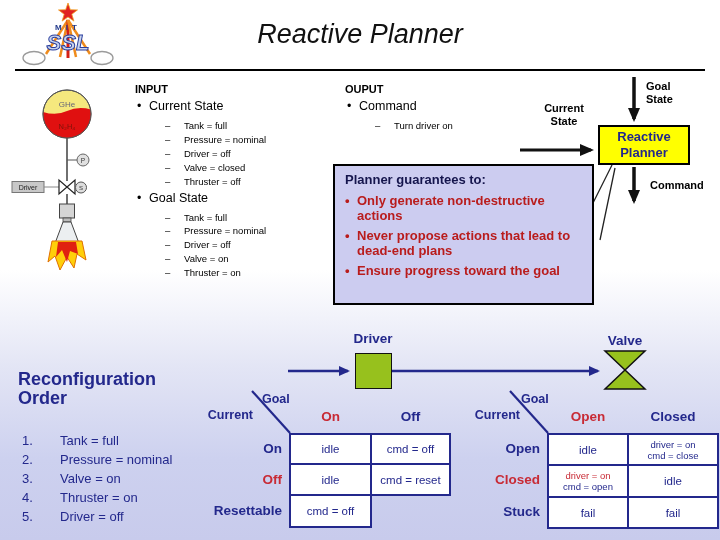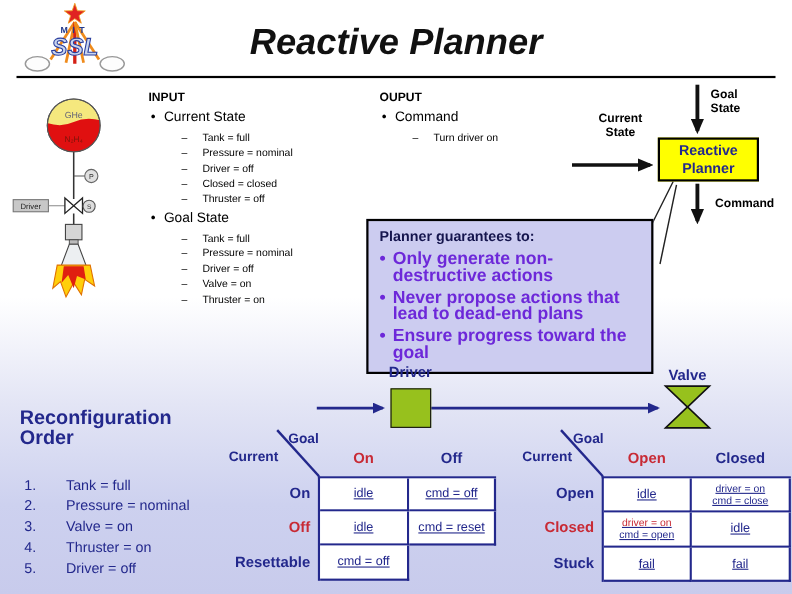--- a/index.html
+++ b/index.html
@@ -3,59 +3,59 @@
 <meta charset="utf-8">
 <style>
   html,body{margin:0;padding:0;background:#888;}
   #slide{
     position:relative;width:720px;height:540px;overflow:hidden;
     font-family:"Liberation Sans",sans-serif;
     background:linear-gradient(180deg,#ffffff 0%,#ffffff 50%,#e3e5f5 68%,#cdd1ef 85%,#c8cbec 100%);
   }
   .abs{position:absolute;}
   
-  #title{left:0;right:0;top:19px;text-align:center;font-size:33px;font-weight:bold;font-style:italic;color:#111;}
+  #title{left:0;right:0;top:19px;text-align:center;font-size:27px;font-weight:normal;font-style:italic;color:#111;}
   #rule{left:15px;right:15px;top:69px;height:2px;background:#000;}
   
   .sec{color:#000;}
   .sec-head{font-size:11px;font-weight:bold;line-height:15px;}
   .blt{font-size:12.5px;line-height:15px;margin-top:2px;padding-left:14px;position:relative;}
   .blt::before{content:"\2022";position:absolute;left:2px;}
   .subs{margin:5px 0 0 30px;}
   .sub{font-size:9.5px;line-height:13.9px;padding-left:19px;position:relative;}
   .sub::before{content:"\2013";position:absolute;left:0;}
   .gap{}
   
   .flowlbl{font-size:11px;font-weight:bold;line-height:12.5px;color:#000;}
   #planner-box{left:598px;top:125px;width:92px;height:40px;background:#ffff00;border:2px solid #000;
     box-sizing:border-box;display:flex;flex-direction:column;align-items:center;justify-content:center;
     font-size:13px;font-weight:bold;line-height:16px;color:#23288c;}
   
   #guarantees{left:333px;top:164px;width:261px;height:141px;box-sizing:border-box;background:#ccccf0;
-    border:2px solid #000;padding:6px 10px 0 10px;margin-top:35px;}
+    border:2px solid #000;padding:6px 10px 0 10px;}
   #guarantees .g-title{font-size:13px;font-weight:bold;color:#15154d;line-height:16px;}
-  .gb{font-size:16px;font-weight:bold;line-height:15px;color:#6d28d9;padding-left:12px;position:relative;margin-top:5px;}
+  .gb{font-size:13px;font-weight:bold;line-height:15px;color:#b91c1c;padding-left:12px;position:relative;margin-top:5px;}
   .gb::before{content:"\2022";position:absolute;left:0;}
   
   #reconf-head{left:18px;top:370px;font-size:18px;font-weight:bold;line-height:19px;color:#23288c;}
   #reconf-list{left:22px;top:431px;color:#23288c;font-size:13px;}
   #reconf-list .row{display:flex;line-height:19px;}
   #reconf-list .n{width:38px;}
   
   .complbl{font-size:13.5px;font-weight:bold;color:#23288c;text-align:center;}
   #driver-square{left:355px;top:353px;width:37px;height:36px;background:#97c11d;border:1.5px solid #111;box-sizing:border-box;}
   
   .navy{color:#23288c;}
   .red{color:#c82a35;}
   .corner{font-size:12.5px;font-weight:bold;color:#23288c;}
   .colhead{font-size:13.5px;font-weight:bold;text-align:center;}
   .mx{display:grid;border-top:2px solid #23288c;border-left:2px solid #23288c;}
   .mx .c{background:#fff;border-right:2px solid #23288c;border-bottom:2px solid #23288c;
     display:flex;flex-direction:column;align-items:center;justify-content:center;
-    font-size:11.5px;color:#23288c;text-decoration:underline;}
+    font-size:11.5px;color:#23288c;}
   .mx .c.two{font-size:9.5px;line-height:11px;}
   .mx .c span{display:block;}
   .rlabels{display:flex;flex-direction:column;align-items:stretch;}
   .rl{display:flex;align-items:center;justify-content:flex-end;font-size:13.5px;font-weight:bold;}
   #dmx{left:289px;top:433px;grid-template-columns:81px 79px;grid-template-rows:30px 31px 32px;}
   #vmx{left:547px;top:433px;grid-template-columns:80px 90px;grid-template-rows:31px 32px 31px;}
   #drows{left:150px;top:433px;width:132px;}
   #drows .rl{height:31px;}
   #vrows{left:452px;top:433px;width:88px;}
   #vrows .rl{height:31.3px;}
@@ -116,21 +116,21 @@
     <polygon points="50,162 68,162 70,174 62,171 59,182 54,170 48,177" fill="#e02010"></polygon>
   </svg>
 
   <div class="abs sec" style="left:135px;top:82px;width:200px">
     <div class="sec-head">INPUT</div>
     <div class="blt">Current State</div>
     <div class="subs">
       <div class="sub">Tank = full</div>
       <div class="sub">Pressure = nominal</div>
       <div class="sub">Driver = off</div>
-      <div class="sub">Closed = closed</div>
+      <div class="sub">Valve = closed</div>
       <div class="sub">Thruster =  off</div>
     </div>
     <div class="blt gap">Goal State</div>
     <div class="subs">
       <div class="sub">Tank = full</div>
       <div class="sub">Pressure = nominal</div>
       <div class="sub">Driver = off</div>
       <div class="sub">Valve = on</div>
       <div class="sub">Thruster = on</div>
     </div>

